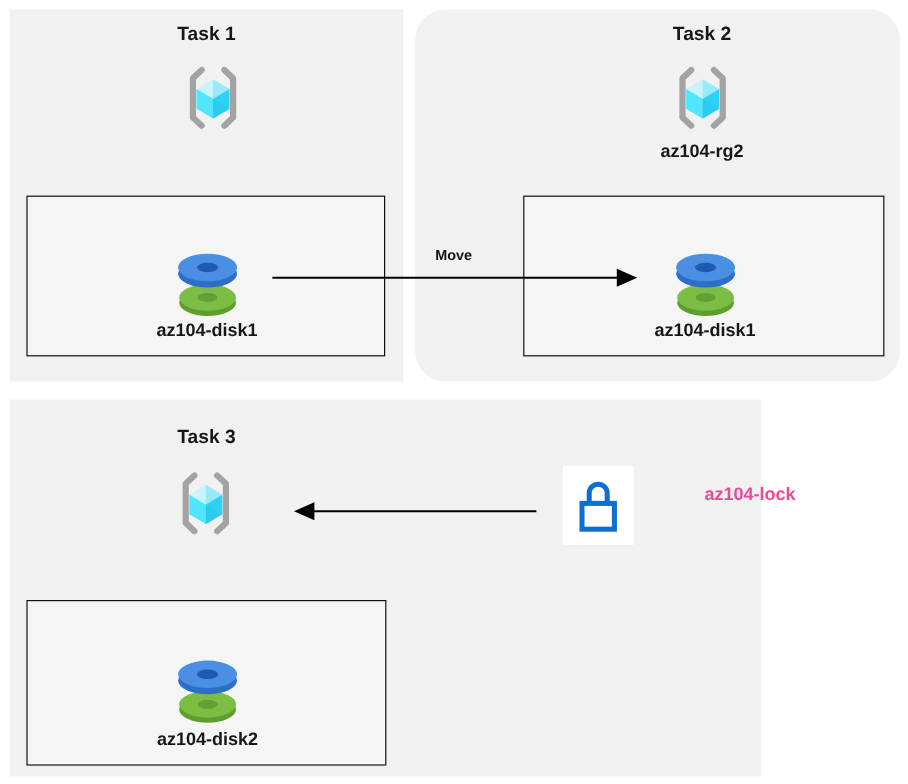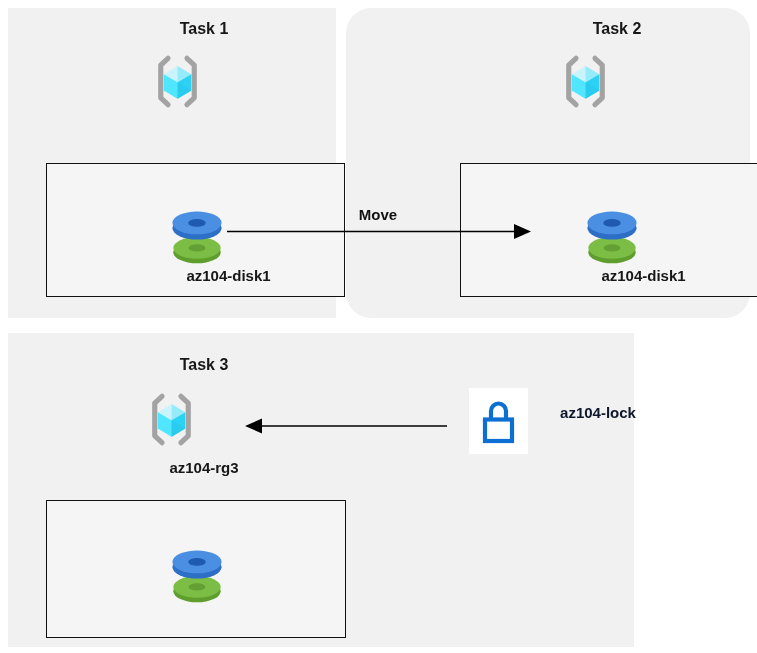--- a/index.html
+++ b/index.html
@@ -1,26 +1,26 @@
 <!DOCTYPE html>
 <html><head>
 <meta charset="utf-8">
 <style>
   html,body{margin:0;padding:0;background:#ffffff;}
   body{font-family:"Liberation Sans", sans-serif;}
   #page{position:relative;width:757px;height:653px;background:#ffffff;overflow:hidden;}
   .panel{position:absolute;background:#f1f1f1;}
-  .inner-box{position:absolute;background:#f5f5f5;border:1.6px solid #111111;box-sizing:border-box;margin-left:24px;}
-  .lbl{position:absolute;font-weight:bold;color:#171717;text-align:center;font-size:15px;line-height:18px;white-space:nowrap;padding-left:32px;}
+  .inner-box{position:absolute;background:#f5f5f5;border:1.6px solid #111111;box-sizing:border-box;}
+  .lbl{position:absolute;font-weight:bold;color:#171717;text-align:center;font-size:15px;line-height:18px;white-space:nowrap;}
   .title{font-size:16px;}
   .icon-wrap{position:absolute;}
   #arrow-overlay{position:absolute;left:0;top:0;pointer-events:none;}
-  #move-label{position:absolute;left:328px;top:206px;width:100px;font-weight:bold;font-size:15px;color:#111;text-align:center;}
+  #move-label{position:absolute;left:328px;top:206px;width:100px;font-weight:bold;font-size:12px;color:#111;text-align:center;}
   #lock-square{position:absolute;left:469px;top:388px;width:59px;height:66px;background:#ffffff;display:flex;align-items:center;justify-content:center;}
-  #lock-text{position:absolute;left:533px;top:401px;width:130px;text-align:center;font-weight:bold;font-size:15px;line-height:24px;color:#0f172a;}
+  #lock-text{position:absolute;left:533px;top:401px;width:130px;text-align:right;font-weight:bold;font-size:15px;line-height:24px;color:#ec4899;}
 </style>
 </head>
 <body>
 
 <svg width="0" height="0" style="position:absolute">
   <defs>
     <g id="rg-cube">
       <path d="M 21 5 L 12.5 13 L 12.5 51 L 21 59" fill="none" stroke="#a3a3a3" stroke-width="6" stroke-linecap="round" stroke-linejoin="round"></path>
       <path d="M 43 5 L 51.5 13 L 51.5 51 L 43 59" fill="none" stroke="#a3a3a3" stroke-width="6" stroke-linecap="round" stroke-linejoin="round"></path>
       <polygon points="32,14 16,23.5 32,33" fill="#c9f3fd"></polygon>
@@ -63,44 +63,45 @@
     </div>
   </div>
 
   <div class="panel" style="left:346px;top:8px;width:404px;height:310px;border-radius:25px;">
     <div class="lbl title" style="left:89px;top:12px;width:300px;">Task 2</div>
     <div class="icon-wrap" style="left:212px;top:45px;">
       <svg width="55" height="57" viewBox="0 0 64 64">
           <use href="#rg-cube"></use>
         </svg>
     </div>
+    <div class="lbl" style="left:89px;top:110px;width:300px;">az104-rg2</div>
     <div class="inner-box" style="left:90px;top:155px;width:301px;height:134px;">
       <div class="icon-wrap" style="left:121px;top:37px;">
         <svg width="60" height="64" viewBox="0 0 60 73">
             <use href="#disk-stack"></use>
           </svg>
       </div>
       <div class="lbl" style="left:0;top:103px;width:301px;">az104-disk1</div>
     </div>
   </div>
 
   <div class="panel" style="left:8px;top:333px;width:626px;height:314px;">
     <div class="lbl title" style="left:14px;top:23px;width:300px;">Task 3</div>
     <div class="icon-wrap" style="left:136px;top:58px;">
       <svg width="55" height="57" viewBox="0 0 64 64">
           <use href="#rg-cube"></use>
         </svg>
     </div>
-    <div class="lbl" style="left:14px;top:126px;width:300px;">az104-rg3</div>
     <div class="inner-box" style="left:14px;top:167px;width:300px;height:138px;">
       <div class="icon-wrap" style="left:120px;top:39px;">
         <svg width="60" height="64" viewBox="0 0 60 73">
             <use href="#disk-stack"></use>
           </svg>
       </div>
+      <div class="lbl" style="left:0;top:107px;width:300px;">az104-disk2</div>
     </div>
   </div>
 
   <svg id="arrow-overlay" width="757" height="653" viewBox="0 0 757 653">
     <g>
       <line x1="227" y1="231.5" x2="516" y2="231.5" stroke="#000" stroke-width="1.6"></line>
       <polygon points="531,231.5 514,224 514,239" fill="#000"></polygon>
     </g>
     <g>
       <line x1="447" y1="426" x2="260" y2="426" stroke="#000" stroke-width="1.6"></line>

